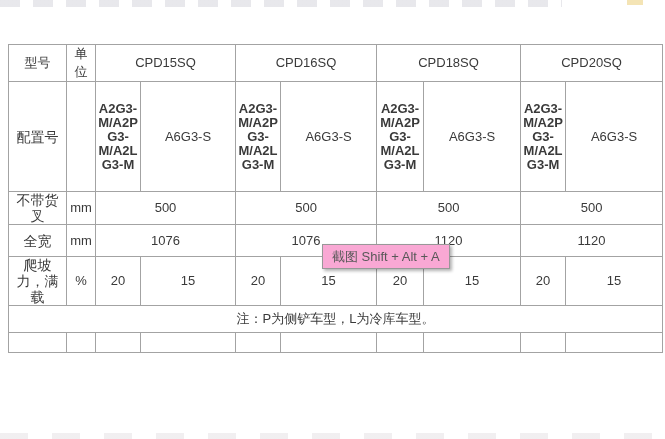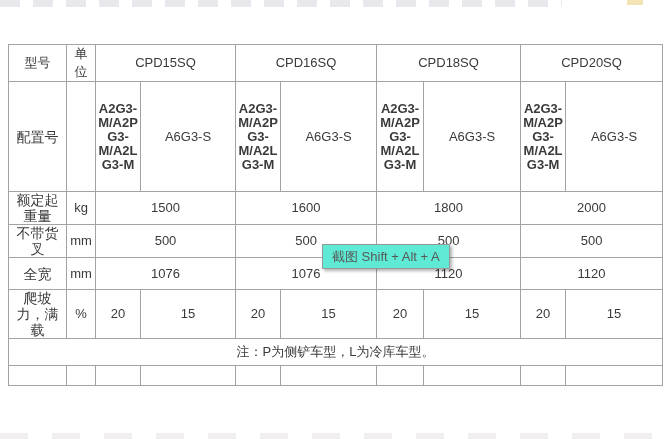--- a/index.html
+++ b/index.html
@@ -57,21 +57,21 @@
   .r-43      { height: 43px; }
   .r-note    { height: 27px; }
   .r-cut     { height: 20px; }
   .tooltip {
     position: absolute;
     left: 322px;
     top: 244px;
     height: 25px;
     box-sizing: border-box;
     padding: 3px 9px 0 9px;
-    background: #5eead4;
+    background: #f9a8d4;
     border: 1px solid #989898;
     box-shadow: 2px 2px 3px rgba(0,0,0,0.30);
     font-size: 13px;
     color: #585858;
     white-space: nowrap;
     z-index: 5;
   }
 </style>
 </head>
 <body>
@@ -112,28 +112,20 @@
       <td class="cfg-multi">A2G3-M/A2PG3-M/A2LG3-M</td>
       <td>A6G3-S</td>
       <td class="cfg-multi">A2G3-M/A2PG3-M/A2LG3-M</td>
       <td>A6G3-S</td>
       <td class="cfg-multi">A2G3-M/A2PG3-M/A2LG3-M</td>
       <td>A6G3-S</td>
       <td class="cfg-multi">A2G3-M/A2PG3-M/A2LG3-M</td>
       <td>A6G3-S</td>
     </tr>
 
-    <tr class="r-29">
-      <td class="lbl">额定起重量</td>
-      <td>kg</td>
-      <td colspan="2">1500</td>
-      <td colspan="2">1600</td>
-      <td colspan="2">1800</td>
-      <td colspan="2">2000</td>
-    </tr>
 
     <tr class="r-29">
       <td class="lbl">不带货叉</td>
       <td>mm</td>
       <td colspan="2">500</td>
       <td colspan="2">500</td>
       <td colspan="2">500</td>
       <td colspan="2">500</td>
     </tr>
 

